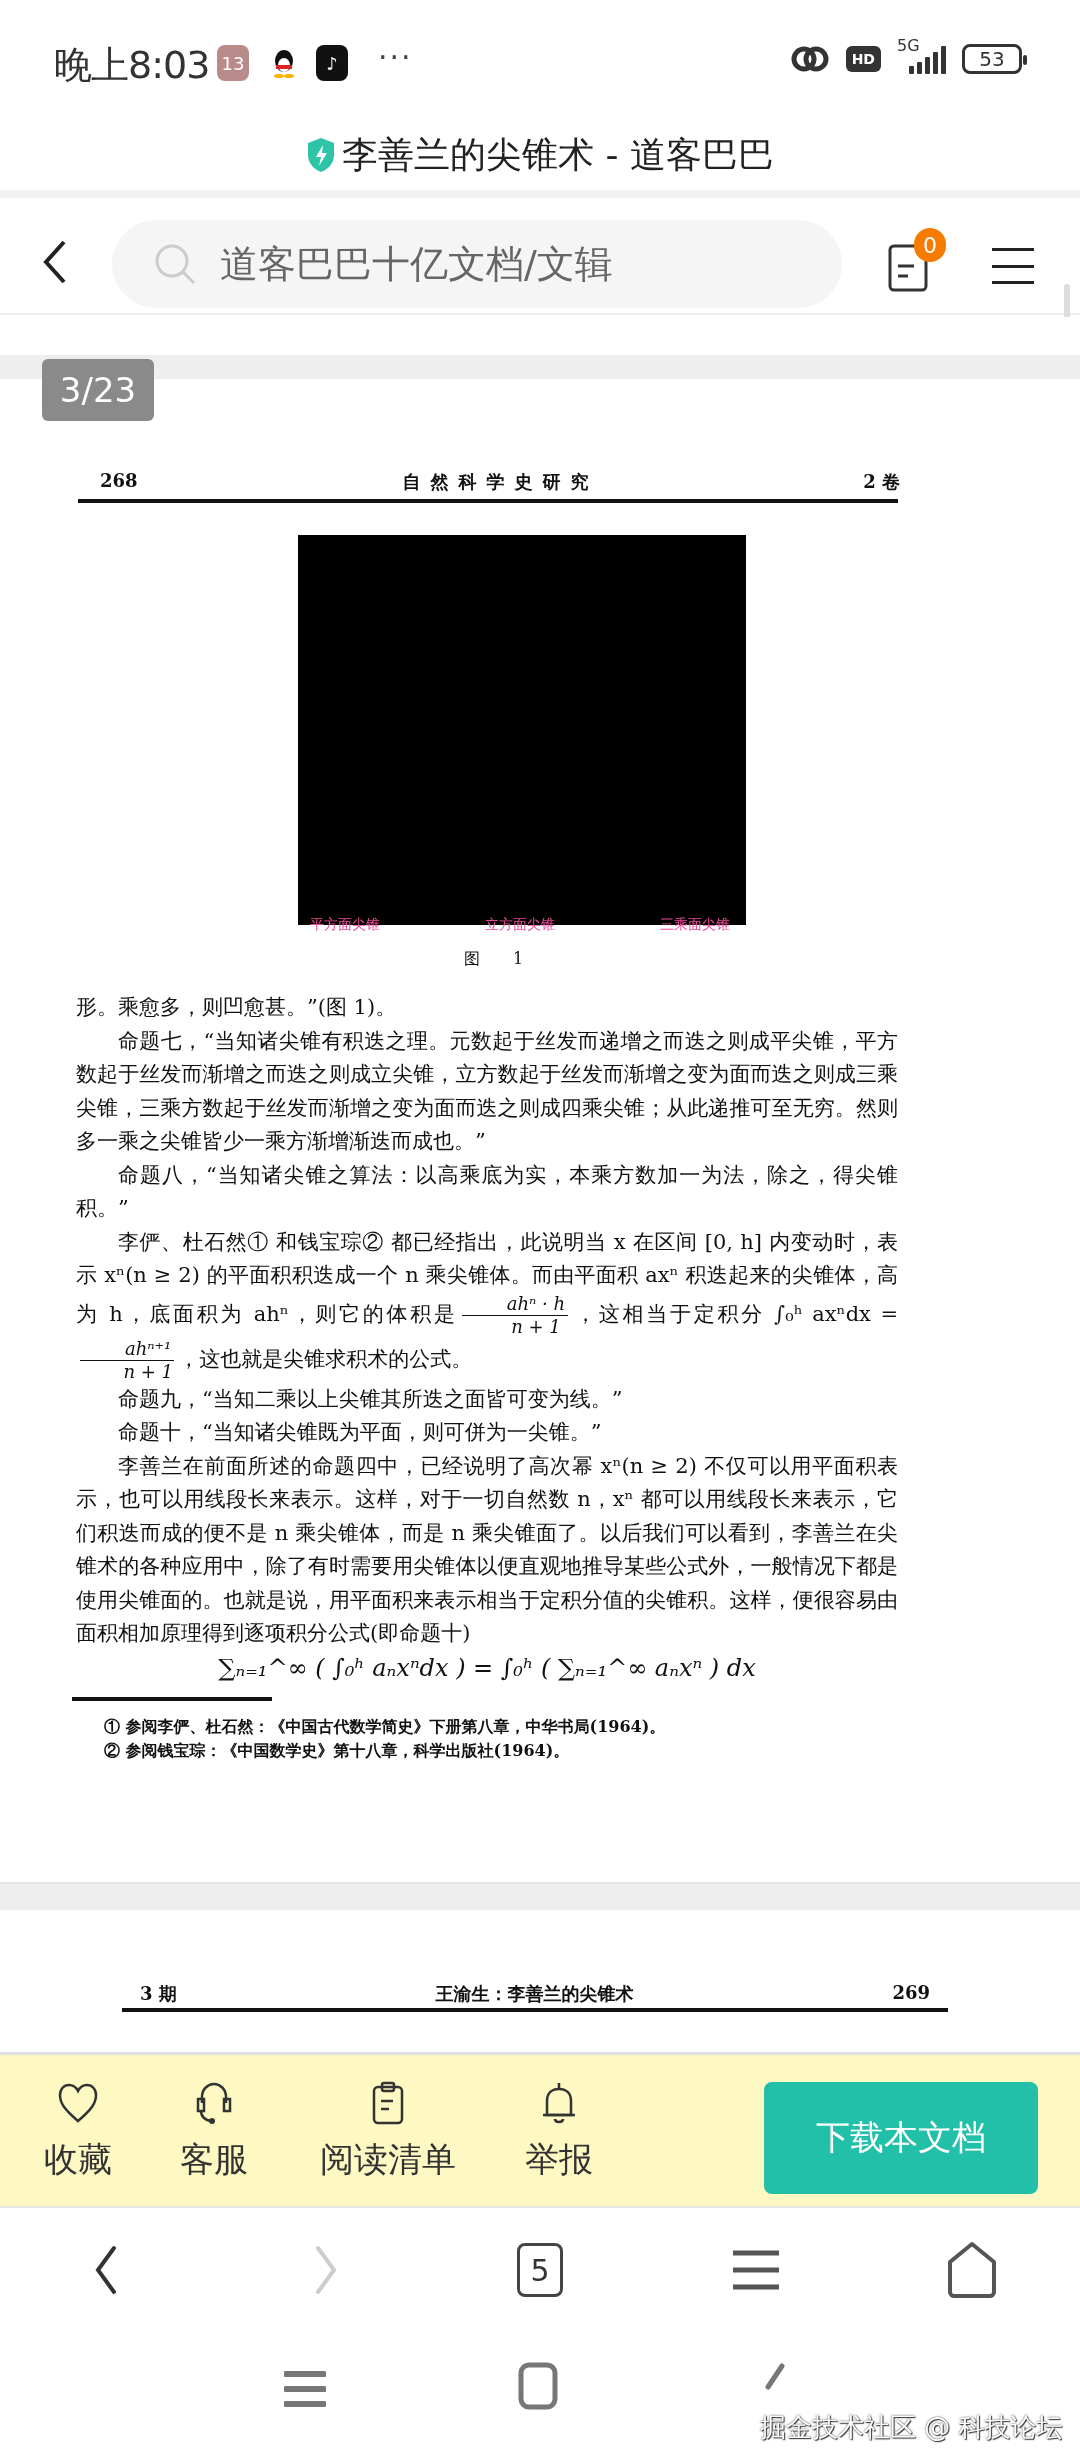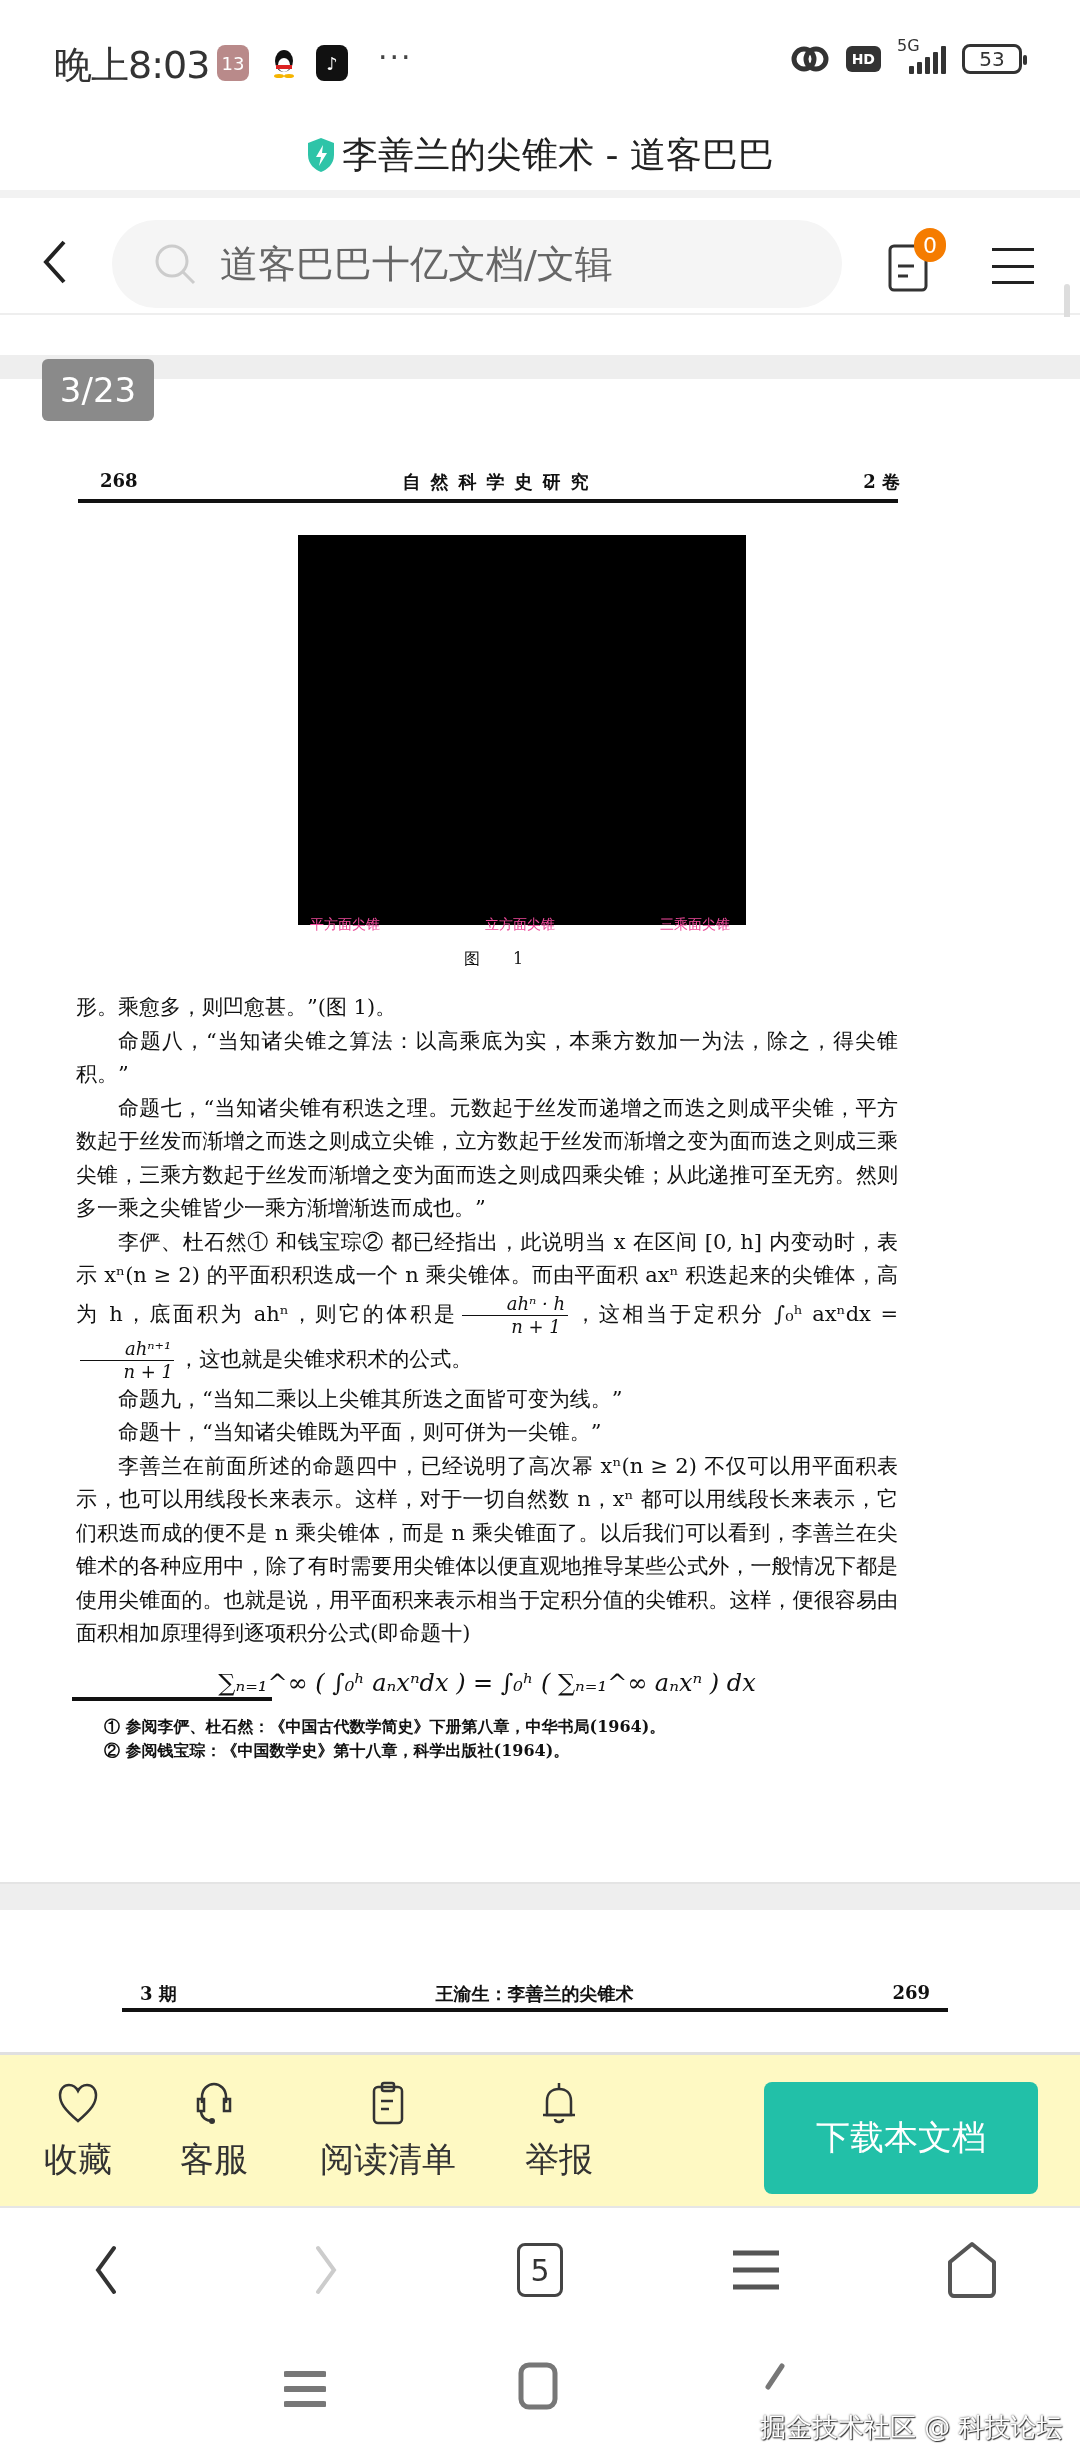--- a/index.html
+++ b/index.html
@@ -54,21 +54,21 @@
 
   .figure-black { position: absolute; left: 298px; top: 218px; width: 448px; height: 390px; background: #000; }
   .fig-labels { position: absolute; left: 310px; top: 599px; width: 420px; display: flex; justify-content: space-between; font-size: 14px; color: #ec4899; }
   .fig-caption { position: absolute; left: 464px; top: 632px; font-size: 16px; letter-spacing: 14px; }
 
   .body-text { position: absolute; left: 76px; width: 822px; font-size: 21px; line-height: 33.5px; text-align: justify; }
   .body-text p { text-indent: 42px; }
   .body-text p.no-indent { text-indent: 0; }
   .frac { display: inline-flex; flex-direction: column; align-items: center; vertical-align: middle; font-style: italic; font-size: 18px; line-height: 22px; margin: 0 4px; }
   .frac .num { border-bottom: 1.5px solid #111; padding: 0 3px; }
-  .formula { text-align: center; font-size: 24px; font-style: italic; margin-top: 16px; }
+  .formula { text-align: center; font-size: 24px; font-style: italic; margin-top: 1px; }
 
   .foot-rule { position: absolute; left: 72px; width: 200px; height: 4px; background: #111; }
   .footnotes { position: absolute; left: 104px; font-size: 16px; font-weight: bold; line-height: 24px; }
 
   
   .action-bar { position: absolute; top: 2052px; left: 0; width: 1080px; height: 156px; background: #fef9c3; border-top: 3px solid #e0e0e0; border-bottom: 2px solid #e6e6e6; }
   .action-item { position: absolute; top: 24px; display: flex; flex-direction: column; align-items: center; gap: 10px; }
   .action-item svg { width: 48px; height: 48px; }
   .action-label { font-size: 34px; color: #333; }
   .download-btn { position: absolute; left: 764px; top: 27px; width: 274px; height: 112px; background: #22c0a8; color: #fff; border: none; border-radius: 8px; font-size: 34px; font-family: "DejaVu Sans", sans-serif; }
@@ -169,22 +169,22 @@
     <div class="figure-black"></div>
     <div class="fig-labels">
       <span>平方面尖锥</span>
       <span>立方面尖锥</span>
       <span>三乘面尖锥</span>
     </div>
     <div class="fig-caption">图 1</div>
 
     <div class="body-text" style="top:674px">
       <p class="no-indent">形。乘愈多，则凹愈甚。”(图 1)。</p>
+      <p>命题七，“当知诸尖锥有积迭之理。元数起于丝发而递增之而迭之则成平尖锥，平方数起于丝发而渐增之而迭之则成立尖锥，立方数起于丝发而渐增之变为面而迭之则成三乘尖锥，三乘方数起于丝发而渐增之变为面而迭之则成四乘尖锥；从此递推可至无穷。然则多一乘之尖锥皆少一乘方渐增渐迭而成也。”</p>
       <p>命题八，“当知诸尖锥之算法：以高乘底为实，本乘方数加一为法，除之，得尖锥积。”</p>
-      <p>命题七，“当知诸尖锥有积迭之理。元数起于丝发而递增之而迭之则成平尖锥，平方数起于丝发而渐增之而迭之则成立尖锥，立方数起于丝发而渐增之变为面而迭之则成三乘尖锥，三乘方数起于丝发而渐增之变为面而迭之则成四乘尖锥；从此递推可至无穷。然则多一乘之尖锥皆少一乘方渐增渐迭而成也。”</p>
       <p><span>李俨、杜石然① 和钱宝琮② 都已经指出，此说明当 x 在区间 [0, h] 内变动时，表示 xⁿ(n ≥ 2) 的平面积积迭成一个 n 乘尖锥体。而由平面积 axⁿ 积迭起来的尖锥体，高为 h，底面积为 ahⁿ，则它的体积是</span><span class="frac">
             <span class="num">ahⁿ · h</span>
             <span>n + 1</span>
           </span><span>，这相当于定积分 ∫₀ʰ axⁿdx =</span><span class="frac">
             <span class="num">ahⁿ⁺¹</span>
             <span>n + 1</span>
           </span><span>，这也就是尖锥求积术的公式。</span></p>
       <p>命题九，“当知二乘以上尖锥其所迭之面皆可变为线。”</p>
       <p>命题十，“当知诸尖锥既为平面，则可併为一尖锥。”</p>
       <p>李善兰在前面所述的命题四中，已经说明了高次幂 xⁿ(n ≥ 2) 不仅可以用平面积表示，也可以用线段长来表示。这样，对于一切自然数 n，xⁿ 都可以用线段长来表示，它们积迭而成的便不是 n 乘尖锥体，而是 n 乘尖锥面了。以后我们可以看到，李善兰在尖锥术的各种应用中，除了有时需要用尖锥体以便直观地推导某些公式外，一般情况下都是使用尖锥面的。也就是说，用平面积来表示相当于定积分值的尖锥积。这样，便很容易由面积相加原理得到逐项积分公式(即命题十)</p>

